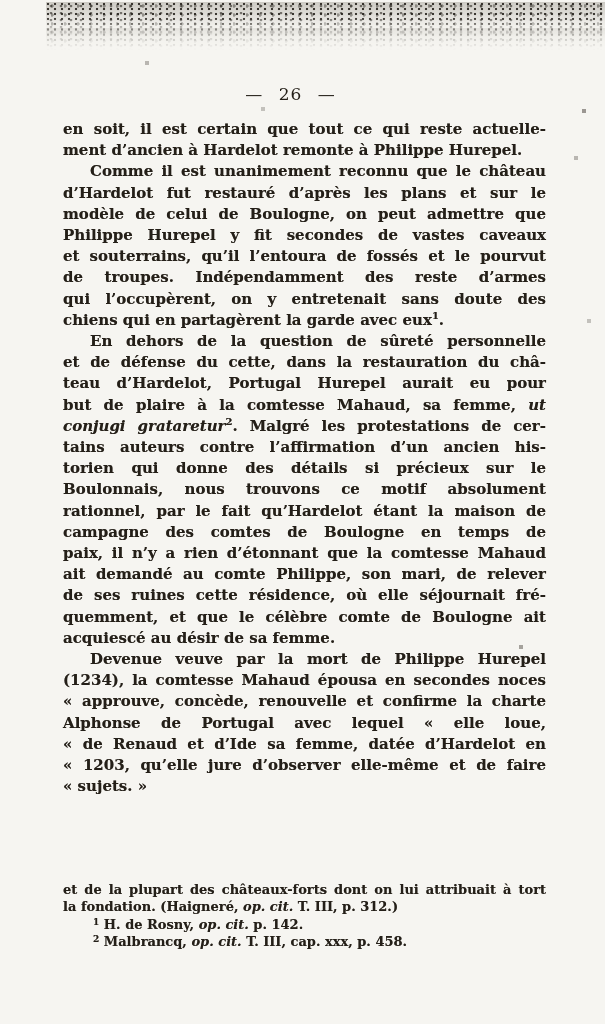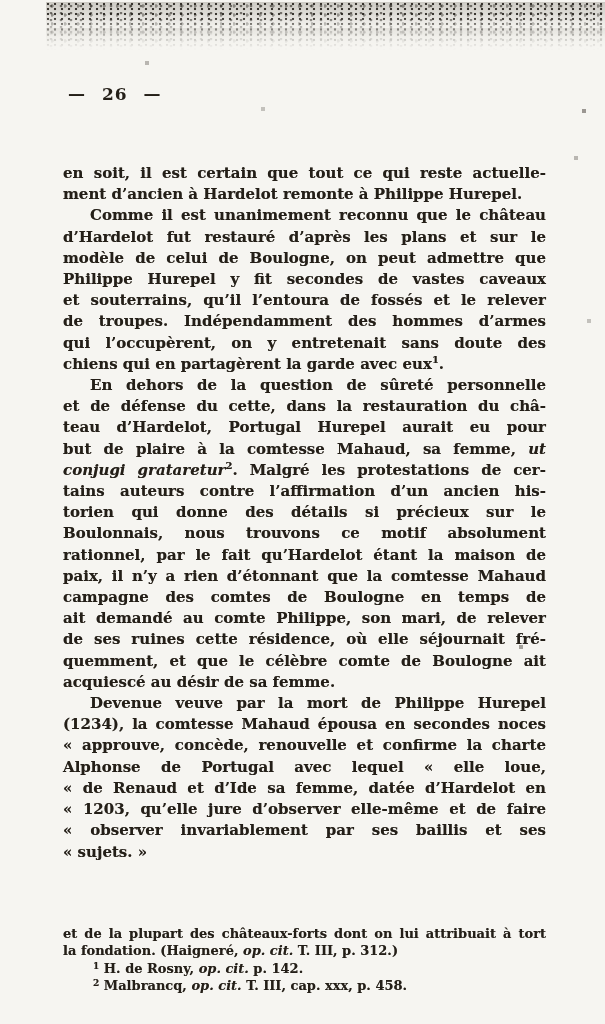--- a/index.html
+++ b/index.html
@@ -35,29 +35,29 @@
     position:absolute;left:0;top:0;width:2px;height:2px;background:transparent;
     box-shadow:
       583px 110px 0 1px rgba(44,38,30,.45),
       575px 157px 0 1px rgba(44,38,30,.30),
       588px 320px 0 1px rgba(44,38,30,.25),
       520px 646px 0 1px rgba(44,38,30,.40),
       146px 62px  0 1px rgba(44,38,30,.30),
       262px 108px 0 1px rgba(44,38,30,.25);
   }
   .page-number{
-    position:absolute;top:84px;left:68px;width:483px;
-    font-size:17px;font-weight:700;
+    position:absolute;top:84px;left:49px;width:483px;
+    text-align:center;
+    font-size:17px;font-weight:400;
     word-spacing:9px;letter-spacing:1px;
   }
   .text-block{
     position:absolute;left:63px;width:483px;
     font-weight:700;
     text-shadow:0 0 .4px rgba(36,31,24,.55);
-    margin-top:44px;
   }
   .body-text{top:119px;font-size:15px;line-height:21.2px;}
   .footnotes{top:881px;font-size:13px;line-height:17.4px;}
   .para{margin:0;}
   .para.indent .line:first-child{text-indent:27px;}
   .footnotes .para.indent .line:first-child{text-indent:30px;}
   .line{text-align:justify;text-align-last:justify;}
   .line.last{text-align:right;text-align-last:left;}
   i{font-style:italic;}
   .body-text sup{font-size:10px;vertical-align:6px;line-height:0;}
@@ -76,50 +76,49 @@
   <div class="text-block body-text">
       <div class="para">
         <div class="line">en soit, il est certain que tout ce qui reste actuelle-</div>
         <div class="line last">ment d’ancien à Hardelot remonte à Philippe Hurepel.</div>
       </div>
       <div class="para indent">
         <div class="line">Comme il est unanimement reconnu que le château</div>
         <div class="line">d’Hardelot fut restauré d’après les plans et sur le</div>
         <div class="line">modèle de celui de Boulogne, on peut admettre que</div>
         <div class="line">Philippe Hurepel y fit secondes de vastes caveaux</div>
-        <div class="line">et souterrains, qu’il l’entoura de fossés et le relever</div>
-        <div class="line">de troupes. Indépendamment des hommes d’armes</div>
+        <div class="line">et souterrains, qu’il l’entoura de fossés et le pourvut</div>
+        <div class="line">de troupes. Indépendamment des reste d’armes</div>
         <div class="line">qui l’occupèrent, on y entretenait sans doute des</div>
         <div class="line last">chiens qui en partagèrent la garde avec eux<sup>1</sup>.</div>
       </div>
       <div class="para indent">
         <div class="line">En dehors de la question de sûreté personnelle</div>
         <div class="line">et de défense du cette, dans la restauration du châ-</div>
         <div class="line">teau d’Hardelot, Portugal Hurepel aurait eu pour</div>
         <div class="line">but de plaire à la comtesse Mahaud, sa femme, <i>ut</i></div>
         <div class="line"><i>conjugi grataretur</i><sup>2</sup>. Malgré les protestations de cer-</div>
         <div class="line">tains auteurs contre l’affirmation d’un ancien his-</div>
         <div class="line">torien qui donne des détails si précieux sur le</div>
         <div class="line">Boulonnais, nous trouvons ce motif absolument</div>
         <div class="line">rationnel, par le fait qu’Hardelot étant la maison de</div>
+        <div class="line">campagne des comtes de Boulogne en temps de</div>
         <div class="line">paix, il n’y a rien d’étonnant que la comtesse Mahaud</div>
-        <div class="line">campagne des comtes de Boulogne en temps de</div>
         <div class="line">ait demandé au comte Philippe, son mari, de relever</div>
         <div class="line">de ses ruines cette résidence, où elle séjournait fré-</div>
         <div class="line">quemment, et que le célèbre comte de Boulogne ait</div>
         <div class="line last">acquiescé au désir de sa femme.</div>
       </div>
       <div class="para indent">
         <div class="line">Devenue veuve par la mort de Philippe Hurepel</div>
         <div class="line">(1234), la comtesse Mahaud épousa en secondes noces</div>
         <div class="line">« approuve, concède, renouvelle et confirme la charte</div>
         <div class="line">Alphonse de Portugal avec lequel « elle loue,</div>
         <div class="line">« de Renaud et d’Ide sa femme, datée d’Hardelot en</div>
         <div class="line">« 1203, qu’elle jure d’observer elle-même et de faire</div>
-        <div class="line">« observer invariablement par ses baillis et ses</div>
         <div class="line last">« sujets. »</div>
       </div>
     </div>
 
   <div class="text-block footnotes">
       <div class="para">
         <div class="line">et de la plupart des châteaux-forts dont on lui attribuait à tort</div>
         <div class="line last">la fondation. (Haigneré, <i>op. cit.</i> T. III, p. 312.)</div>
       </div>
       <div class="para indent">

